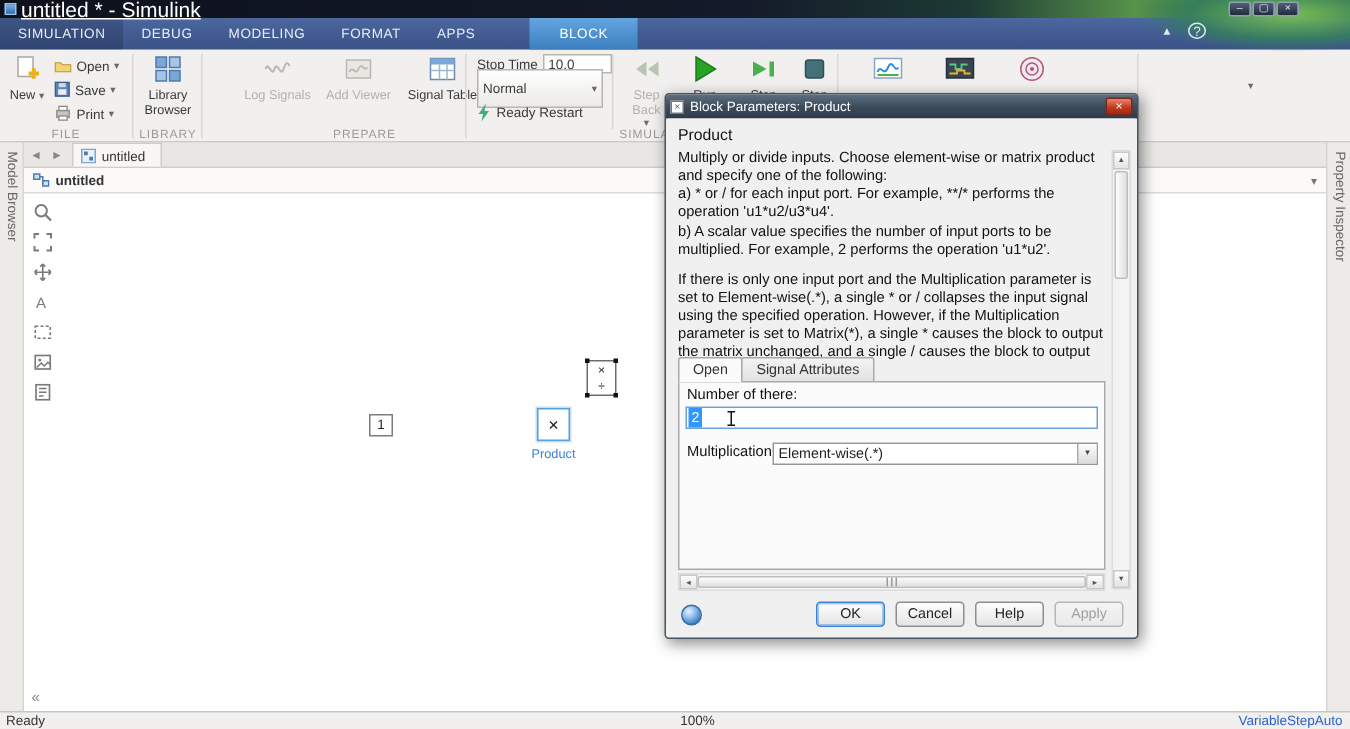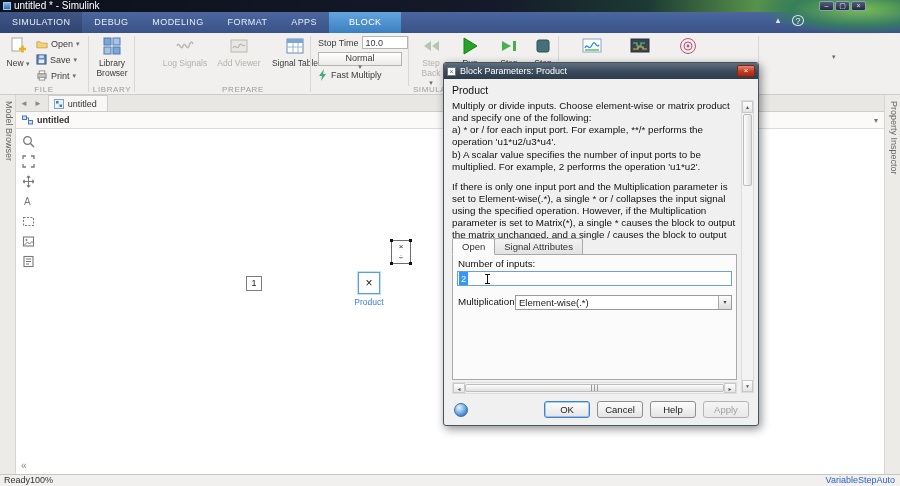--- a/index.html
+++ b/index.html
@@ -4,56 +4,56 @@
 <style>
   * { margin:0; padding:0; box-sizing:border-box; }
   html,body { width:900px; height:486px; }
   body { position:relative; overflow:hidden; background:#f1f0ee;
          font-family:"Liberation Sans", sans-serif; font-size:11px; color:#222; }
 
   
   .titlebar { position:absolute; top:0; left:0; width:900px; height:12px; z-index:5;
     background:linear-gradient(90deg,#0d111d 0%,#141a29 55%,#1d3a34 72%,#57924a 84%,#2f6f52 94%,#244f40 100%);
     color:#fff; display:flex; align-items:center; gap:3px; padding-left:3px; }
-  .titlebar .apptitle { font-size:10px; line-height:12px; }
+  .titlebar .apptitle { font-size:14px; line-height:12px;text-decoration:underline; }
   .appicon { width:8px; height:8px; background:linear-gradient(#7fb4e8,#2d6db5); border:1px solid #9fc4e8; }
   .winbtns { position:absolute; top:1px; right:34px; display:flex; gap:1px; z-index:8; }
   .winbtn { width:15px; height:10px; background:linear-gradient(#51607a,#232b3d); border:1px solid #8fa0b5;
             color:#e4ecf5; font-size:7px; line-height:8px; text-align:center; border-radius:2px; }
   .corner-green { position:absolute; top:0; right:0; width:140px; height:34px; z-index:6; pointer-events:none;
     background:radial-gradient(ellipse at 72% 28%, rgba(124,193,84,.95) 0%, rgba(52,126,92,.85) 48%, rgba(52,126,92,0) 72%); }
 
   
   .ribbon { position:absolute; top:12px; left:0; width:900px; height:21px; z-index:4;
     background:linear-gradient(#4b679e,#3a5288); display:flex; align-items:center; }
   .rtab { color:#e8edf6; font-size:9px; letter-spacing:.4px; line-height:21px; padding:0 12px; }
   .rtab.sel-sim { background:rgba(0,0,0,.16); }
-  .rtab.sel-block { background:linear-gradient(#63a5df,#3c7fc0); color:#fff; padding:0 20px; }
+  .rtab.sel-block { background:linear-gradient(#63a5df,#3c7fc0); color:#fff; padding:0 20px;margin-left:24px; }
   .ribbon-right { position:absolute; right:96px; top:15px; display:flex; gap:8px; z-index:7; color:#dfe8f4; font-size:9px; }
   .ribbon-right .ricon { width:12px; text-align:center; }
   .helpcirc { border:1px solid #dfe8f4; border-radius:50%; width:11px; height:11px; line-height:10px; }
 
   
   .toolbar { position:absolute; top:33px; left:0; width:900px; height:62px; background:#f1f0ee;
              border-bottom:1px solid #cdcbc7; z-index:3; }
   .tgroup { position:absolute; top:0; height:62px; }
   .glabel { position:absolute; bottom:1px; left:0; right:0; text-align:center; font-size:8px;
             color:#9c9a95; letter-spacing:.6px; }
   .tsep { position:absolute; top:3px; width:1px; height:56px; background:#d9d7d3; }
   .bigbtn { position:absolute; top:2px; display:flex; flex-direction:column; align-items:center;
             font-size:8.5px; color:#3a3a3a; text-align:center; line-height:1.15; }
   .bigbtn .bicon { height:22px; display:flex; align-items:center; justify-content:center; margin-bottom:2px; }
   .bigbtn.dis { color:#b3b1ad; }
   .smallrow { position:absolute; left:36px; height:15px; display:flex; align-items:center; gap:3px;
               font-size:9px; color:#3a3a3a; }
   .caret { font-size:7px; color:#6a6a6a; }
   .stime-input { width:46px; height:13px; background:#fff; border:1px solid #b7b5b1; font-size:9px;
                  padding:0 3px; line-height:12px; }
-  .tcombo { width:84px; height:14px; background:linear-gradient(#fff,#eceae6); border:1px solid #b7b5b1;
-            font-size:9px; display:flex; align-items:center; justify-content:space-between; padding:0 3px;flex-direction:column; }
+  .tcombo { width:84px; height:26px; background:linear-gradient(#fff,#eceae6); border:1px solid #b7b5b1;
+            font-size:9px; display:flex; align-items:center; justify-content:space-between; padding:0 3px; }
 
   
   .doctabs { position:absolute; top:95px; left:16px; right:16px; height:17px; background:#e9e7e4;
              border-bottom:1px solid #cfcdc9; display:flex; align-items:flex-end; z-index:2; }
   .tabnav { display:flex; gap:6px; padding:0 6px 3px 4px; color:#8a8884; font-size:8px; }
   .doctab { height:16px; background:#f8f7f5; border:1px solid #cfcdc9; border-bottom:none;
             display:flex; align-items:center; gap:4px; padding:0 10px 0 5px; font-size:9px; color:#333; }
   .crumb { position:absolute; top:112px; left:16px; right:16px; height:17px; background:#fbfaf9;
            border-bottom:1px solid #dedcd8; display:flex; align-items:center; gap:4px; padding:0 6px;
            font-size:9px; font-weight:bold; color:#333; z-index:2; }
@@ -147,21 +147,21 @@
   .dbtns { position:absolute; right:8px; top:322px; display:flex; gap:7px; }
   .dbtn { width:46px; height:17px; font-size:9.5px; line-height:15px; text-align:center; color:#222;
           background:linear-gradient(#fdfdfd,#e4e4e4); border:1px solid #8e8e8e; border-radius:3px; }
   .dbtn.focus { border:1px solid #3c82d8; box-shadow:inset 0 0 0 1px rgba(60,130,216,.4); }
   .dbtn.dis { color:#a0a0a0; background:linear-gradient(#f4f4f4,#e9e9e9); border-color:#b5b5b5; }
 
   
   .statusbar { position:absolute; left:0; right:0; bottom:0; height:12px; background:#f1f0ee;
                border-top:1px solid #c9c7c3; font-size:9px; color:#333; z-index:4; }
   .st-left { position:absolute; left:4px; top:0; line-height:11px; }
-  .st-center { position:absolute; left:0; right:0; line-height:11px;padding-left:30px; }
+  .st-center { position:absolute; left:0; right:0; text-align:center; line-height:11px;padding-left:30px; }
   .st-right { position:absolute; right:5px; top:0; line-height:11px; color:#2b62c9; }
 
   svg { display:block; }
 </style>
 </head>
 <body>
 
 <div class="titlebar">
   <span class="appicon"></span>
   <span class="apptitle">untitled * - Simulink</span>
@@ -284,21 +284,21 @@
     <div class="smallrow" style="left:6px;top:18px;">
       <span class="tcombo">
         <span>Normal</span>
         <span class="caret">▾</span>
       </span>
     </div>
     <div class="smallrow" style="left:6px;top:34px;">
       <svg width="10" height="12" viewBox="0 0 10 12">
           <path d="M6 0 1 7h3l-1 5 5-7H5z" fill="#3fae7a"></path>
         </svg>
-      <span>Fast Multiply</span>
+      <span>Ready Restart</span>
     </div>
     <div class="tsep" style="left:96px;top:3px;height:50px;"></div>
     <div class="bigbtn dis" style="left:100px;width:38px;">
       <span class="bicon">
         <svg width="18" height="14" viewBox="0 0 18 14">
             <path d="M9 2 2 7l7 5zM17 2l-7 5 7 5z" fill="#b7c4b4"></path>
           </svg>
       </span>
       <span>Step Back</span>
       <span class="caret">▾</span>
@@ -473,21 +473,21 @@
       <div class="vthumb"></div>
       <div class="sarrow down" style="font-size:5px;">▼</div>
     </div>
 
     <div class="dtabs">
       <div class="dtab active">Open</div>
       <div class="dtab">Signal Attributes</div>
     </div>
 
     <div class="dpanel">
-      <span class="flabel" style="top:3px;">Number of inputs:</span>
+      <span class="flabel" style="top:3px;">Number of there:</span>
       <div class="dinput">
         <span class="sel">2</span>
         <span class="ibeam"></span>
       </div>
       <span class="flabel" style="top:41px;">Multiplication:</span>
       <div class="dcombo">
         <span>Element-wise(.*)</span>
         <span class="dd">▾</span>
       </div>
     </div>

